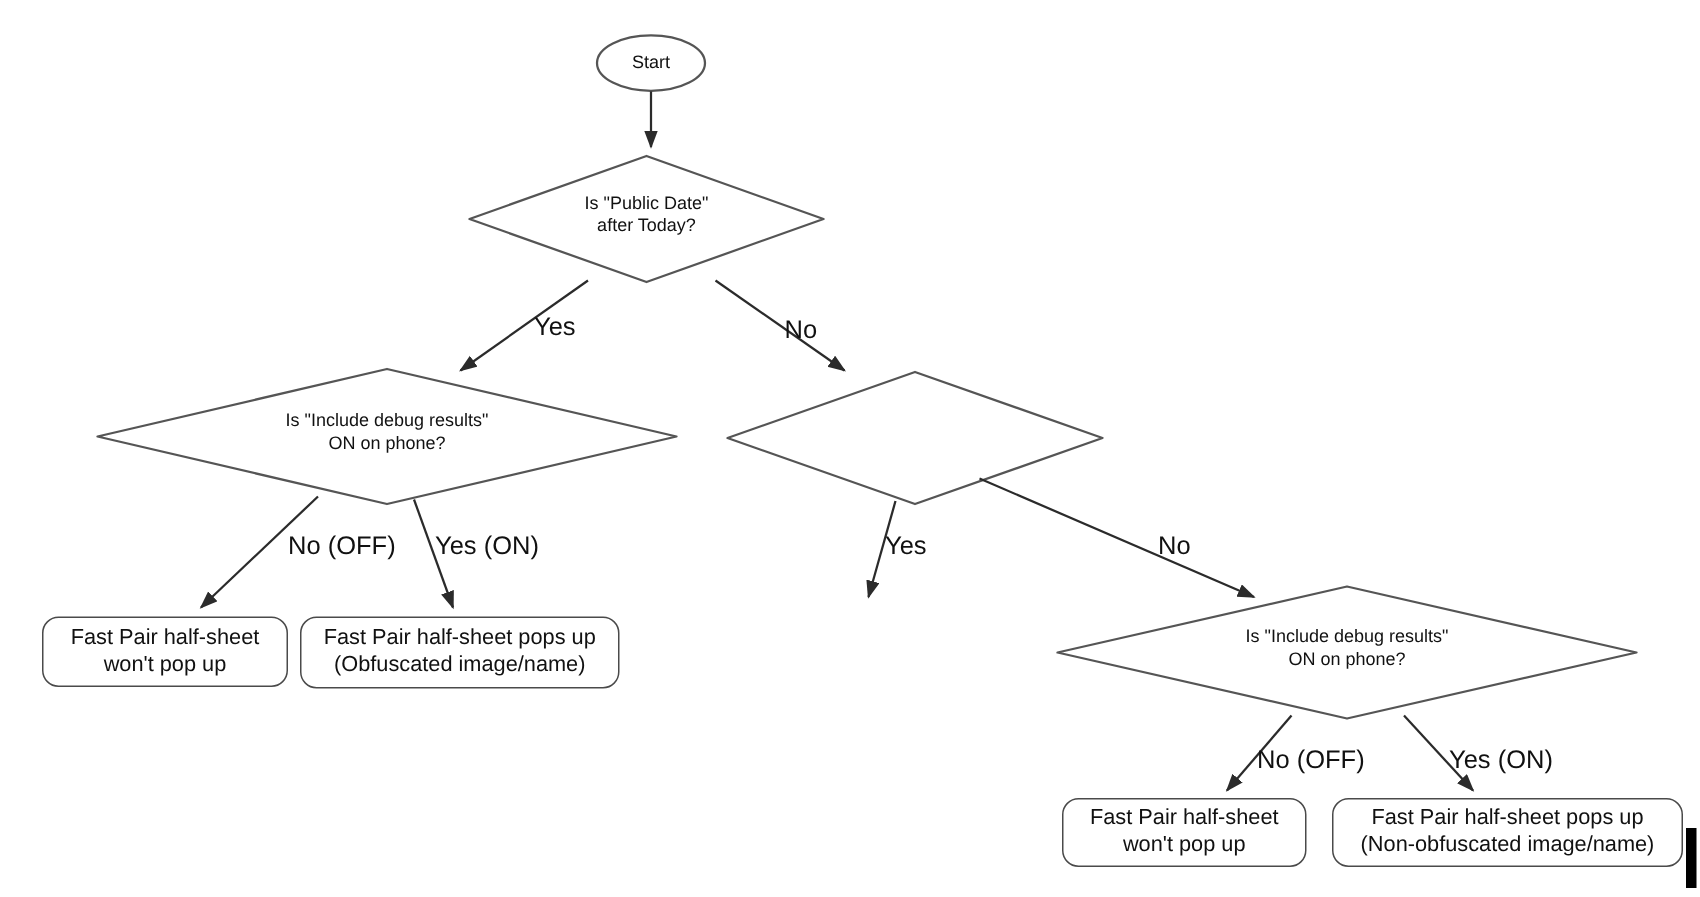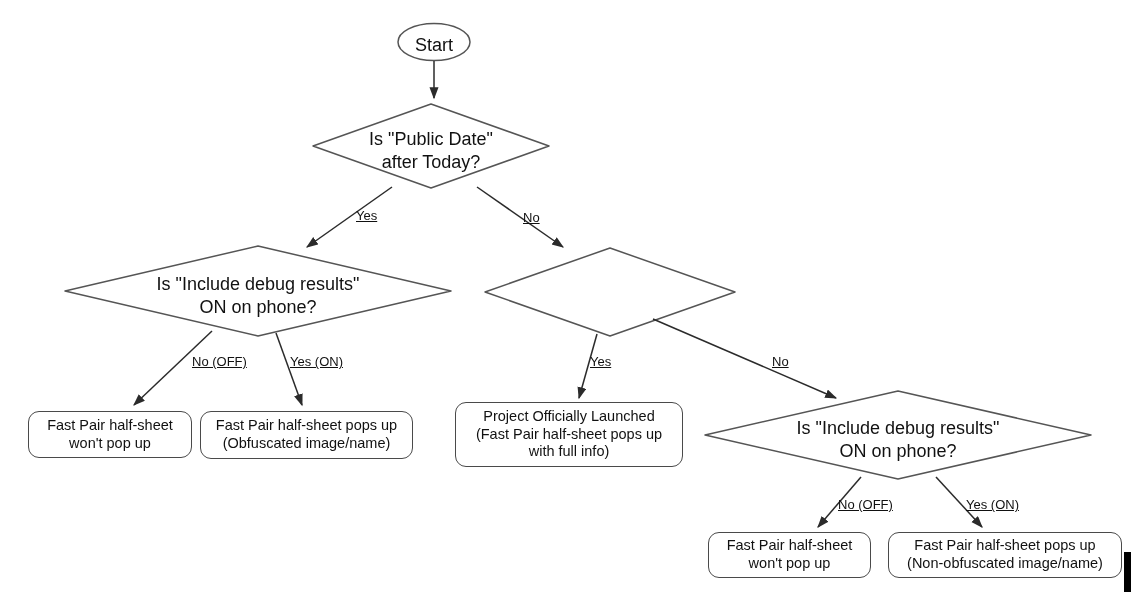--- a/index.html
+++ b/index.html
@@ -10,30 +10,29 @@
     background: #ffffff;
     font-family: "Liberation Sans", sans-serif;
     color: #111111;
     overflow: hidden;
   }
   #wires { position: absolute; left: 0; top: 0; }
   .node-label {
     position: absolute;
     text-align: center;
     white-space: pre-line;
-    font-size: 18px;
+    font-size: 12px;
     line-height: 1.28;
     color: #111111;
   }
   .edge-label {
     position: absolute;
-    font-size: 13px;
+    font-size: 17px;
     white-space: nowrap;
     color: #111111;
-    text-decoration: underline;
   }
   .leaf-box {
     position: absolute;
     box-sizing: border-box;
     border: 1.5px solid #4a4a4a;
     border-radius: 11px;
     background: #ffffff;
     display: flex;
     align-items: center;
     justify-content: center;
@@ -99,23 +98,20 @@
   <div class="edge-label" style="left:772px; top:354px;">No</div>
   <div class="edge-label" style="left:838px; top:497px;">No (OFF)</div>
   <div class="edge-label" style="left:966px; top:497px;">Yes (ON)</div>
 
   <div class="leaf-box" style="left:28px;  top:411px; width:164px; height:47px;">Fast Pair half-sheet
 won't pop up</div>
 
   <div class="leaf-box" style="left:200px; top:411px; width:213px; height:48px;">Fast Pair half-sheet pops up
 (Obfuscated image/name)</div>
 
-  <div class="leaf-box" style="left:455px; top:402px; width:228px; height:65px;">Project Officially Launched
-(Fast Pair half-sheet pops up
-with full info)</div>
 
   <div class="leaf-box" style="left:708px; top:532px; width:163px; height:46px;">Fast Pair half-sheet
 won't pop up</div>
 
   <div class="leaf-box" style="left:888px; top:532px; width:234px; height:46px;">Fast Pair half-sheet pops up
 (Non-obfuscated image/name)</div>
 
 </div>
 
 </body></html>

